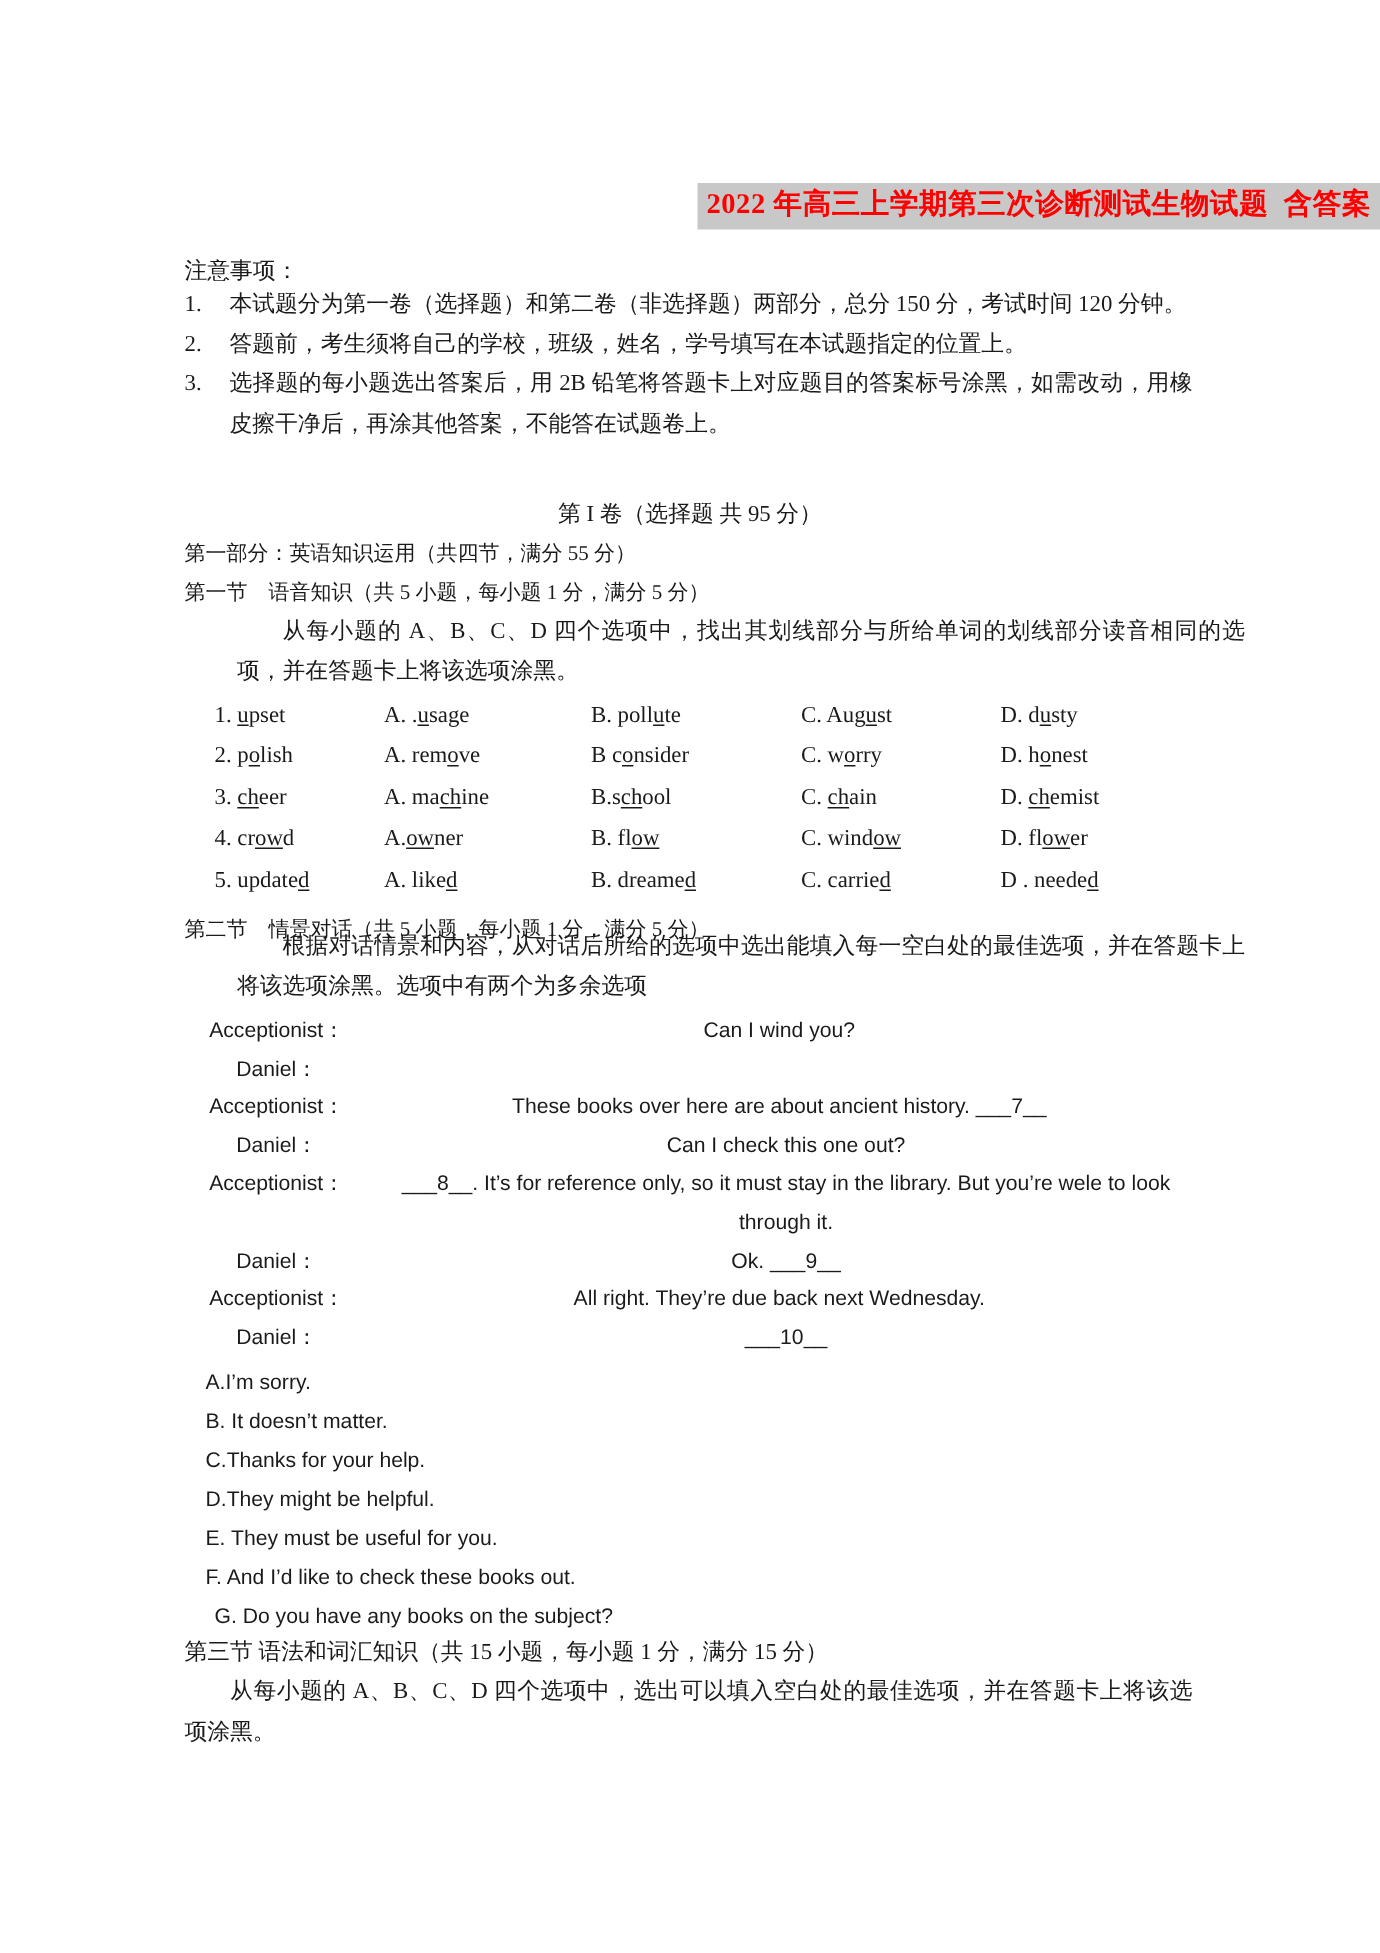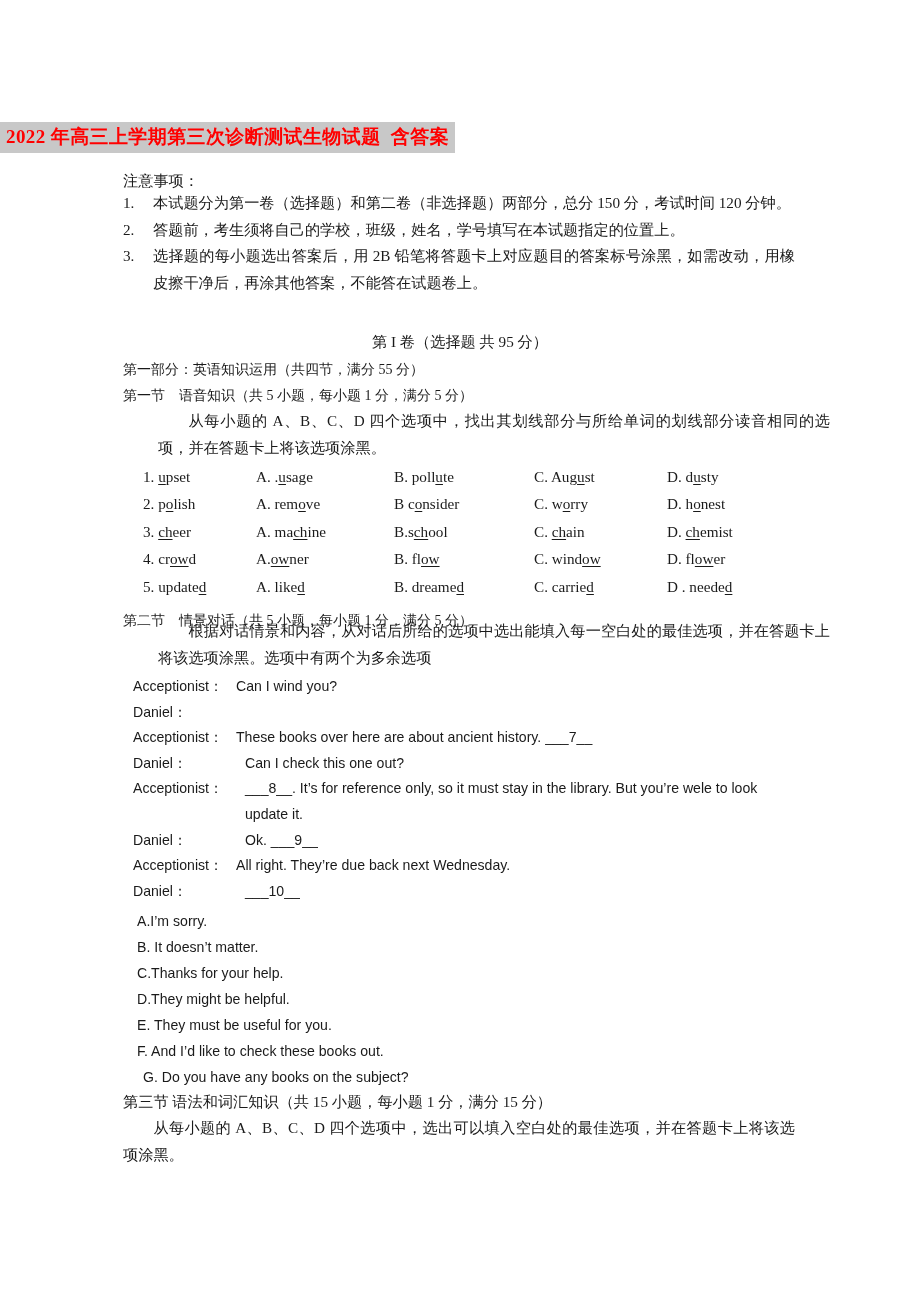--- a/index.html
+++ b/index.html
@@ -23,21 +23,21 @@
     width: 920px;
     height: 1302px;
   }
 
   
   .title-row {
     position: absolute;
     left: 0;
     top: 122px;
     width: 920px;
-    text-align: left;
+    text-align: right;
   }
   .title-text {
     display: inline-block;
     background: #c8c8c8;
     color: #ff0000;
     font-family: "Liberation Serif", "DejaVu Serif", serif;
     font-size: 19px;
     font-weight: bold;
     letter-spacing: 0.4px;
     padding: 3px 6px 4px 6px;
@@ -136,20 +136,21 @@
     position: absolute;
     left: 133px;
     top: 674px;
     width: 670px;
     font-size: 14.1px;
     line-height: 25.6px;
   }
   .dlg-row {
     display: flex;
     align-items: flex-start;
+    text-align: center;
   }
   .dlg-spk {
     flex: 0 0 103px;
     width: 103px;
     white-space: pre;
   }
   .dlg-txt {
     flex: 1 1 auto;
     white-space: pre-wrap;
   }
@@ -279,21 +280,21 @@
       <div class="dlg-row">
         <span class="dlg-spk">Daniel：</span>
         <span class="dlg-txt ind">Can I check this one out?</span>
       </div>
       <div class="dlg-row">
         <span class="dlg-spk">Acceptionist：</span>
         <span class="dlg-txt ind">___8__. It’s for reference only, so it must stay in the library. But you’re wele to look</span>
       </div>
       <div class="dlg-row">
         <span class="dlg-spk"></span>
-        <span class="dlg-txt ind">update it.</span>
+        <span class="dlg-txt ind">through it.</span>
       </div>
       <div class="dlg-row">
         <span class="dlg-spk">Daniel：</span>
         <span class="dlg-txt ind">Ok. ___9__</span>
       </div>
       <div class="dlg-row">
         <span class="dlg-spk">Acceptionist：</span>
         <span class="dlg-txt">All right. They’re due back next Wednesday.</span>
       </div>
       <div class="dlg-row">

